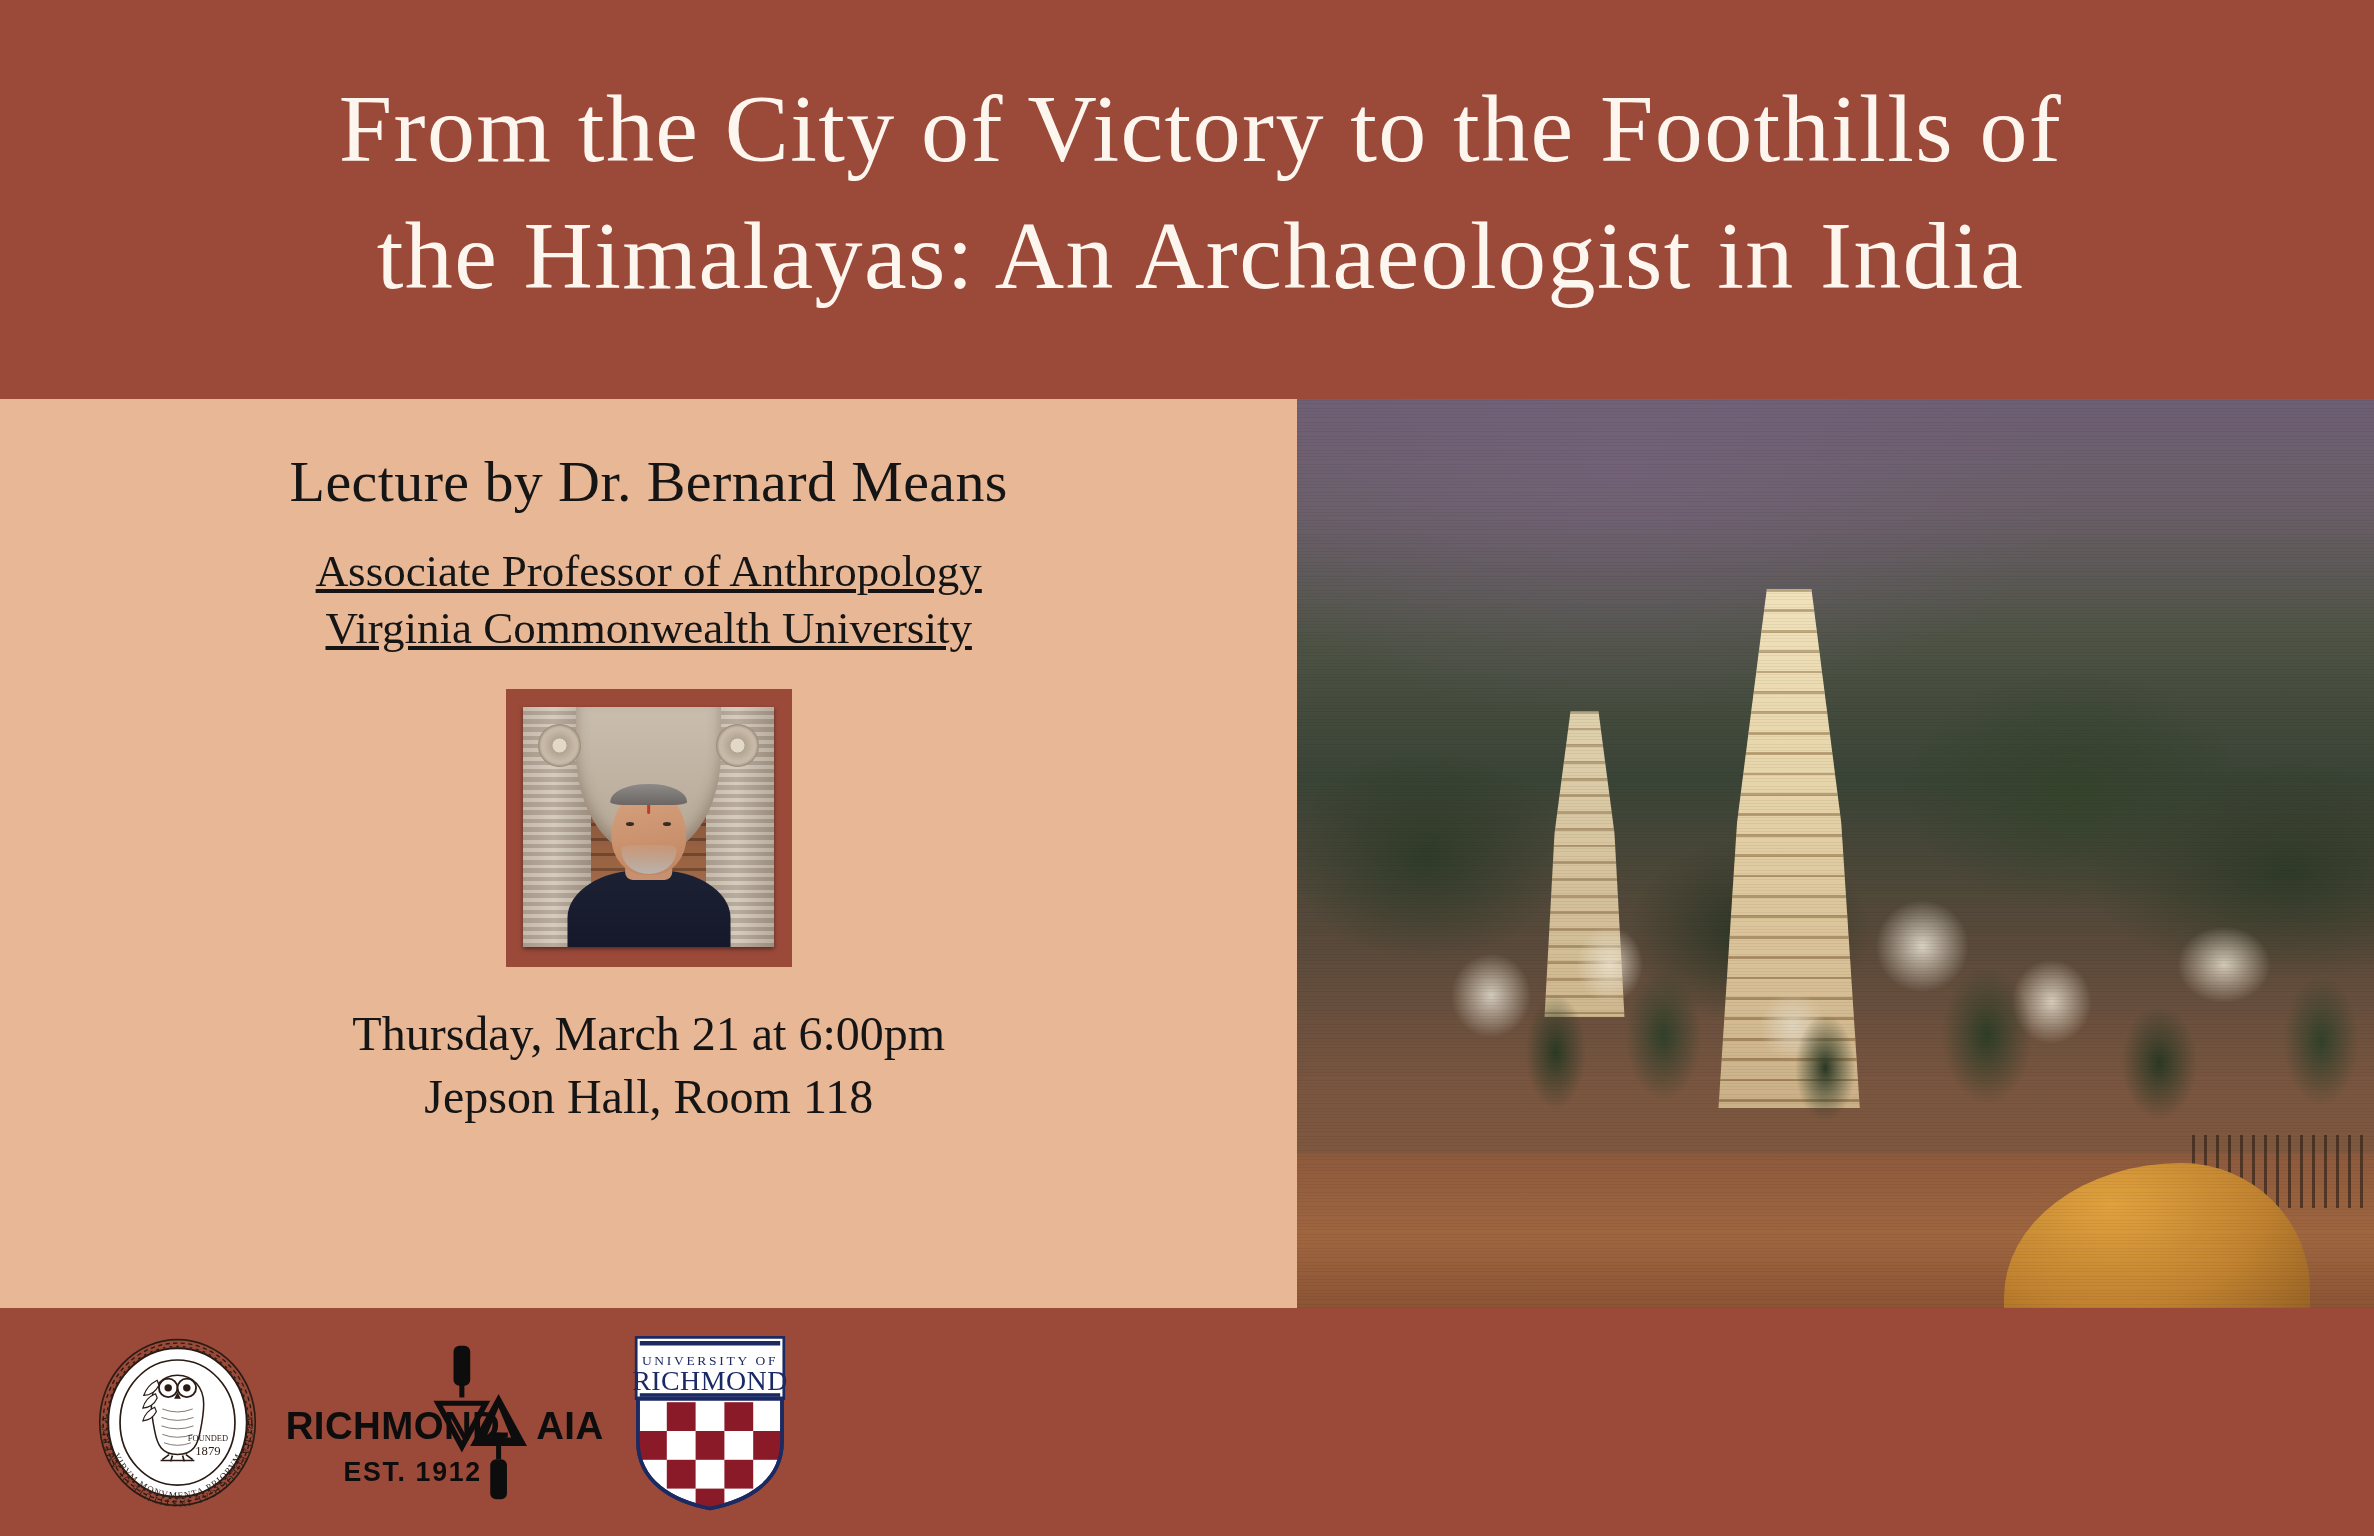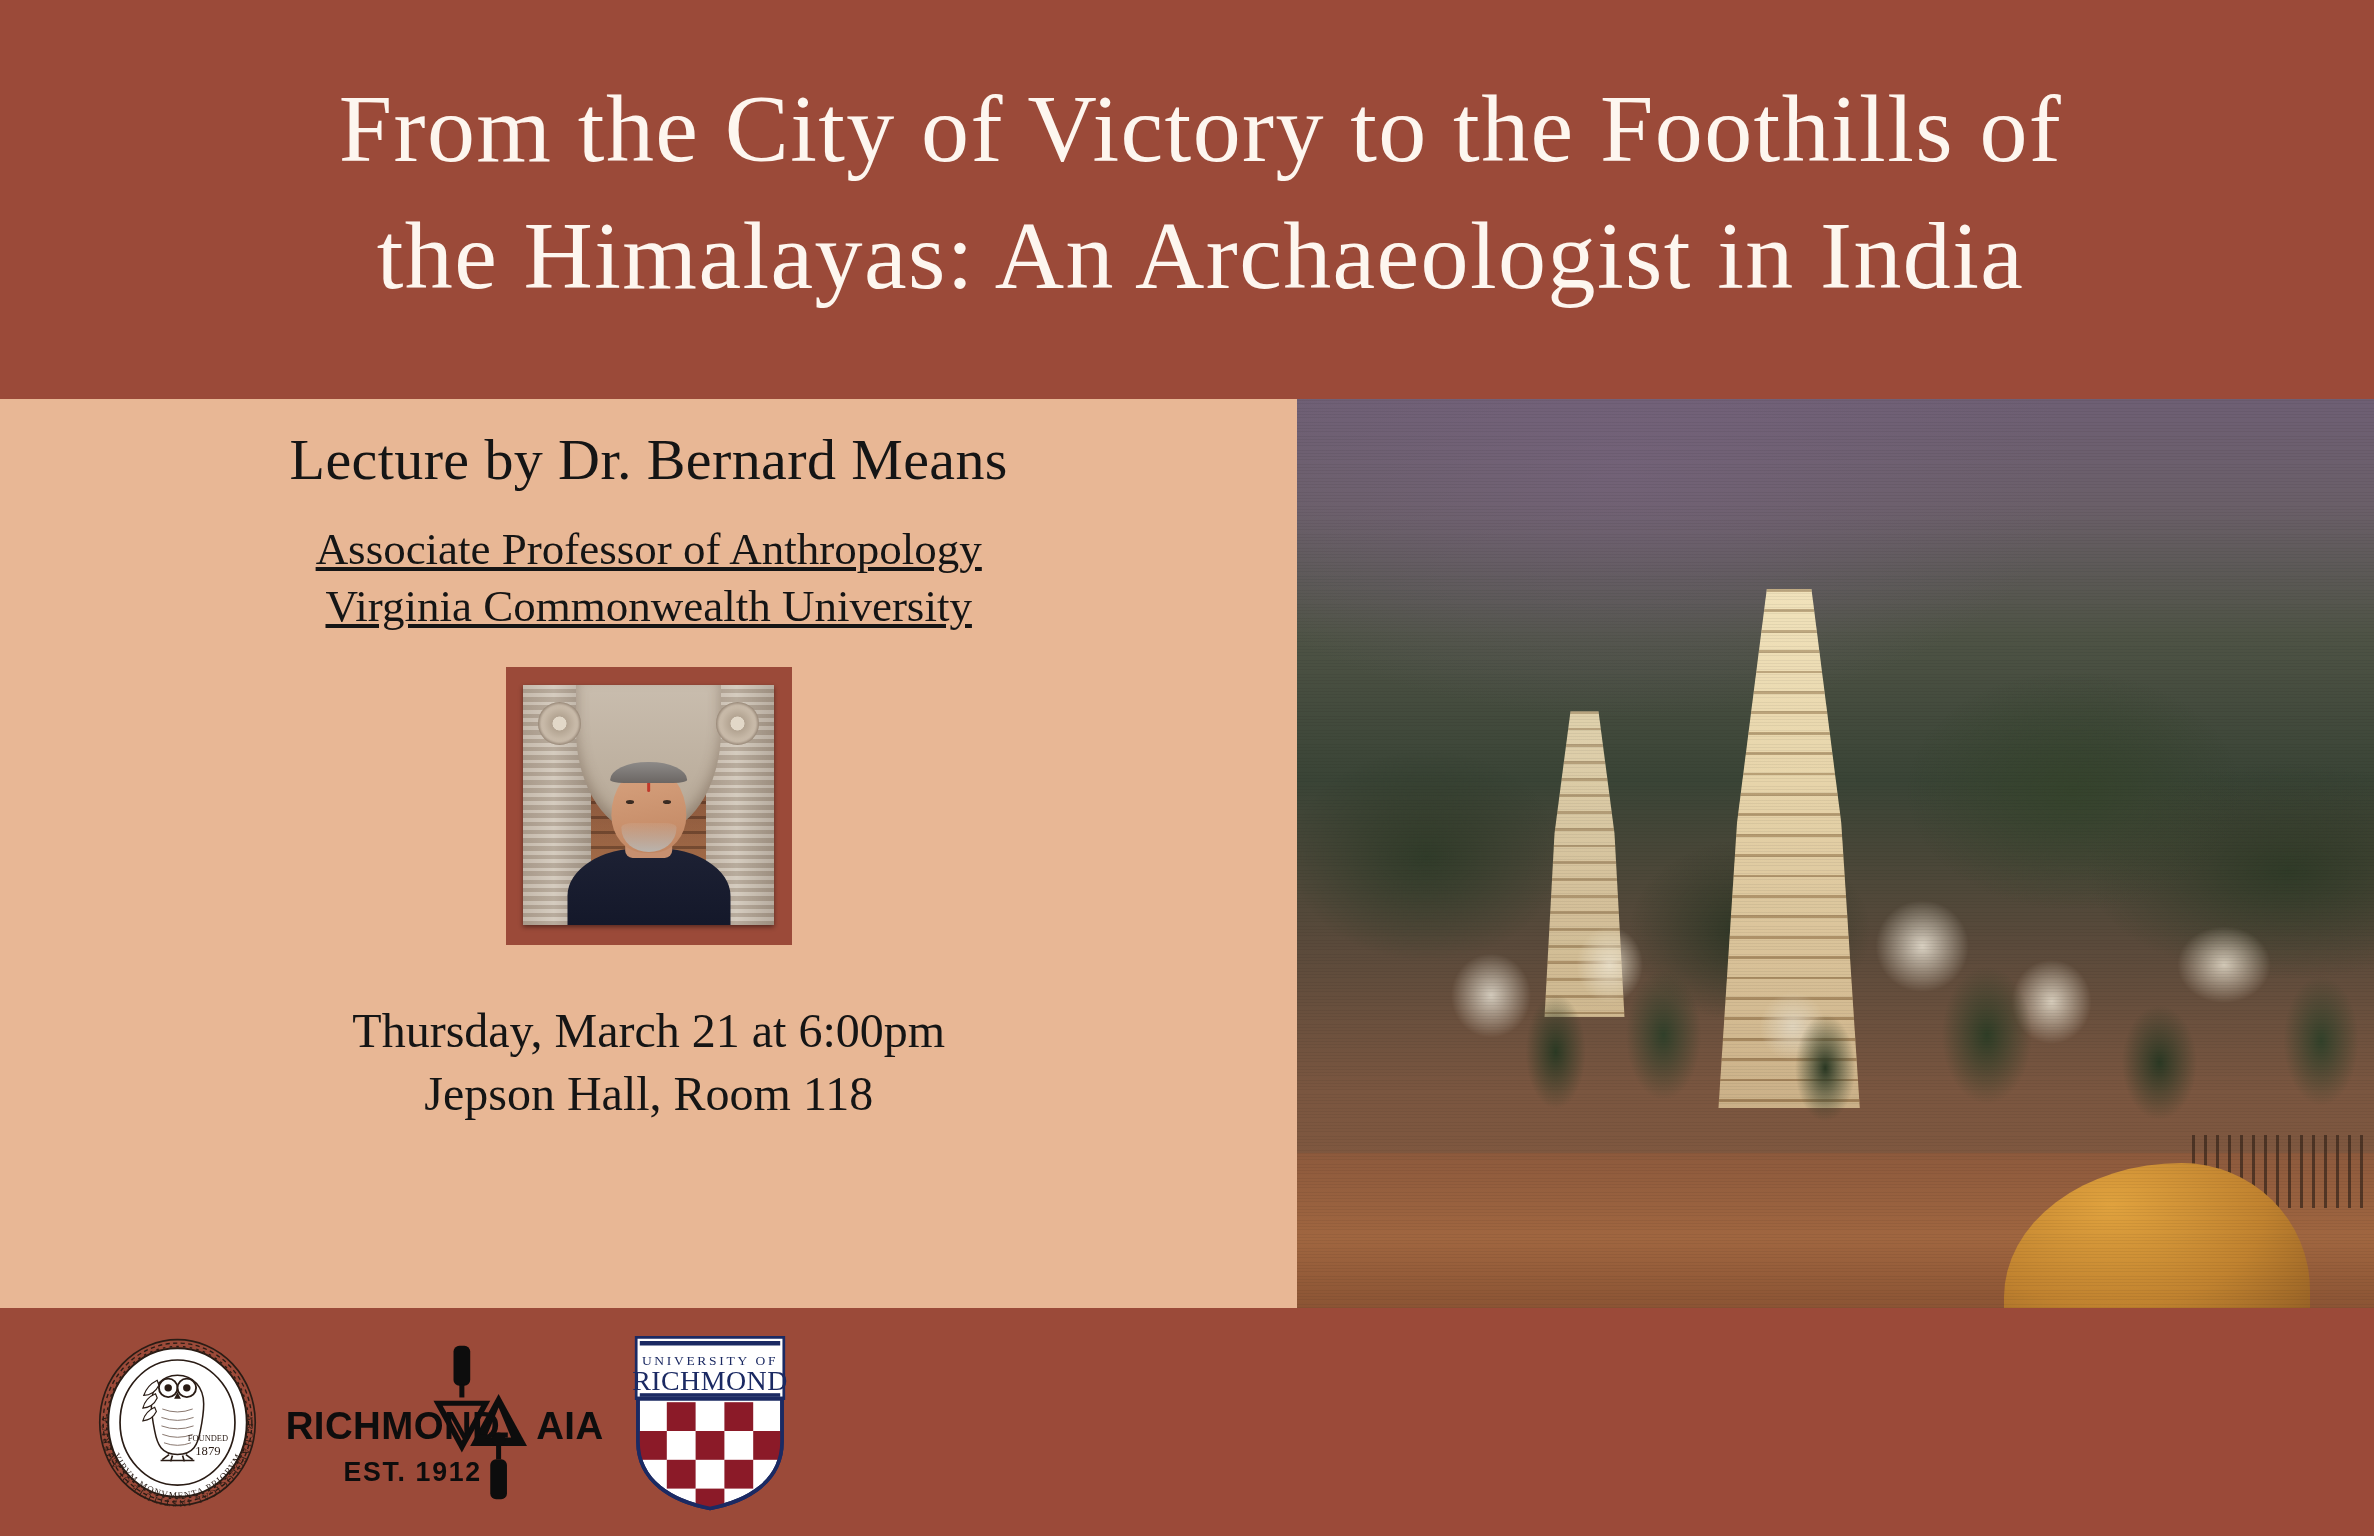--- a/index.html
+++ b/index.html
@@ -50,21 +50,21 @@
     background: #e8b795;
   }
 
   .left-col {
     width: 1428px;
     position: relative;
     background: #e8b795;
     display: flex;
     flex-direction: column;
     align-items: center;
-    padding-top: 12px;
+    padding-top: 34px;
   }
 
   .lecture-line {
     font-size: 58px;
     color: #151515;
     letter-spacing: 0.4px;
     margin-top: 15px;
     text-align: center;
   }
   .affil {
@@ -163,21 +163,21 @@
     background: #3a2b22; bottom: 50.5%; }
   .pt-eye.l { left: 41%; }
   .pt-eye.r { right: 41%; }
   .pt-tilak { position: absolute; left: 50%; transform: translateX(-50%);
     bottom: 55.5%; width: 3.7px; height: 12px; background: #c0392b; border-radius: 1.9px; }
 
   .datetime {
     font-size: 48px;
     color: #151515;
     line-height: 1.30;
-    margin-top: 55px;
+    margin-top: 36px;
     text-align: center;
     white-space: pre-line;
   }
 
   
   .temple {
     width: 1186px;
     position: relative;
     overflow: hidden;
     background: #5d4a48;

